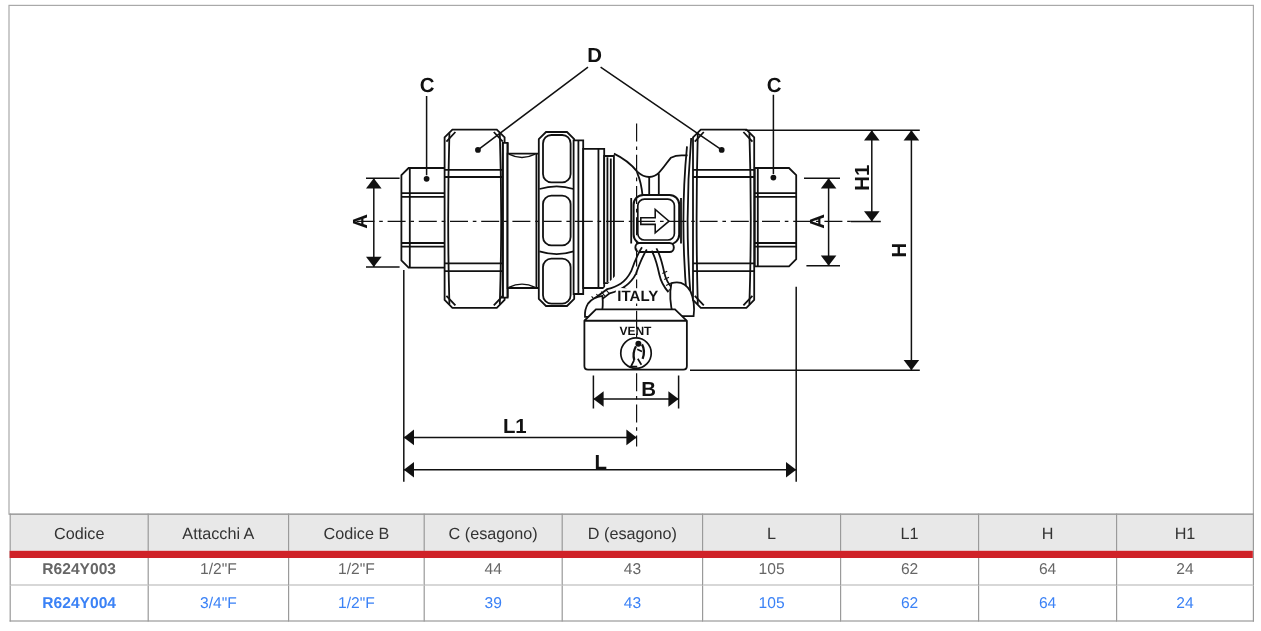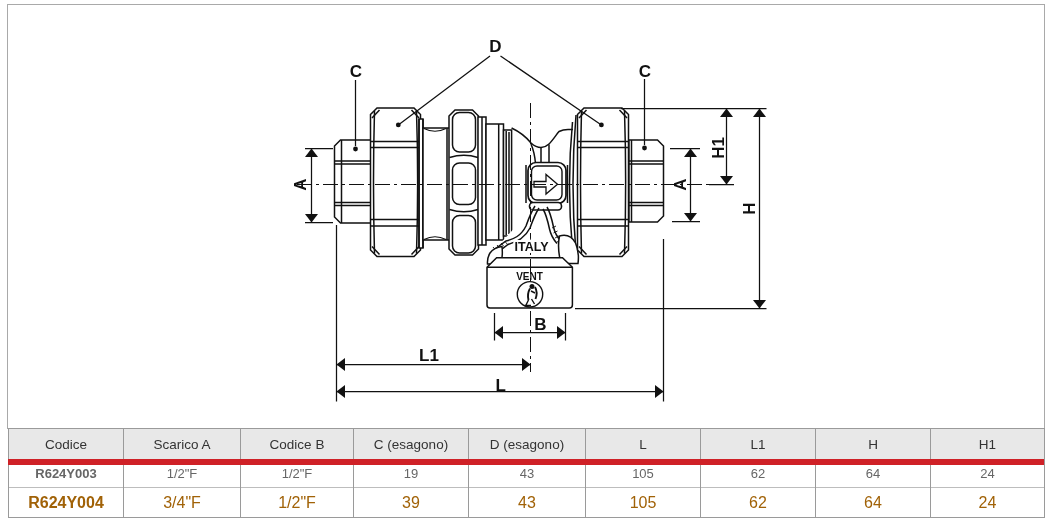--- a/index.html
+++ b/index.html
@@ -3,21 +3,21 @@
 <meta charset="utf-8">
 <style>
   html,body{margin:0;padding:0;background:#fff;}
   body{width:1051px;height:526px;position:relative;font-family:"Liberation Sans",sans-serif;}
   #box{position:absolute;left:7px;top:4px;width:1038px;height:425px;border:1px solid #a9a9a9;box-sizing:border-box;}
   svg{position:absolute;left:0;top:0;}
   #tbl{position:absolute;left:8px;top:428px;width:1036px;border-collapse:collapse;table-layout:fixed;}
   #tbl td{border-left:1px solid #9a9a9a;border-right:1px solid #9a9a9a;text-align:center;vertical-align:middle;padding:0;}
   #tbl tr.hdr td{background:#e8e8e8;height:30px;font-size:13.5px;color:#333;border-top:1px solid #9a9a9a;}
   #tbl tr.r1 td{height:28px;font-size:13px;color:#666;margin-left:12px;}
-  #tbl tr.r2 td{height:29px;font-size:16px;color:#a16207;border-bottom:1px solid #9a9a9a;border-top:1px solid #bdbdbd;}
+  #tbl tr.r2 td{height:29px;font-size:13px;color:#3b82f6;border-bottom:1px solid #9a9a9a;border-top:1px solid #bdbdbd;}
   #tbl td.code{font-weight:bold;color:#1a1a1a;}
   #redbar{position:absolute;left:8px;top:459px;width:1036px;height:5.5px;background:#cf2127;z-index:5;}
 </style>
 </head>
 <body>
 <div id="box"></div>
 <svg width="1051" height="430" viewBox="0 0 1051 430">
   <g fill="none" stroke="#111" stroke-width="1.5" stroke-linecap="butt">
 
     <path d="M334.5,146 L340.5,140 H371 V223 H340.5 L334.5,217 Z" fill="#fff"></path>
@@ -169,34 +169,34 @@
       <col style="width:115px">
       <col style="width:117px">
       <col style="width:115px">
       <col style="width:115px">
       <col style="width:115px">
       <col style="width:114px">
     </colgroup>
 <tbody>
       <tr class="hdr">
         <td>Codice</td>
-        <td>Scarico A</td>
+        <td>Attacchi A</td>
         <td>Codice B</td>
         <td>C (esagono)</td>
         <td>D (esagono)</td>
         <td>L</td>
         <td>L1</td>
         <td>H</td>
         <td>H1</td>
       </tr>
 <tr class="r1">
         <td class="code">R624Y003</td>
         <td>1/2"F</td>
         <td>1/2"F</td>
-        <td>19</td>
+        <td>44</td>
         <td>43</td>
         <td>105</td>
         <td>62</td>
         <td>64</td>
         <td>24</td>
       </tr>
 <tr class="r2">
         <td class="code">R624Y004</td>
         <td>3/4"F</td>
         <td>1/2"F</td>

